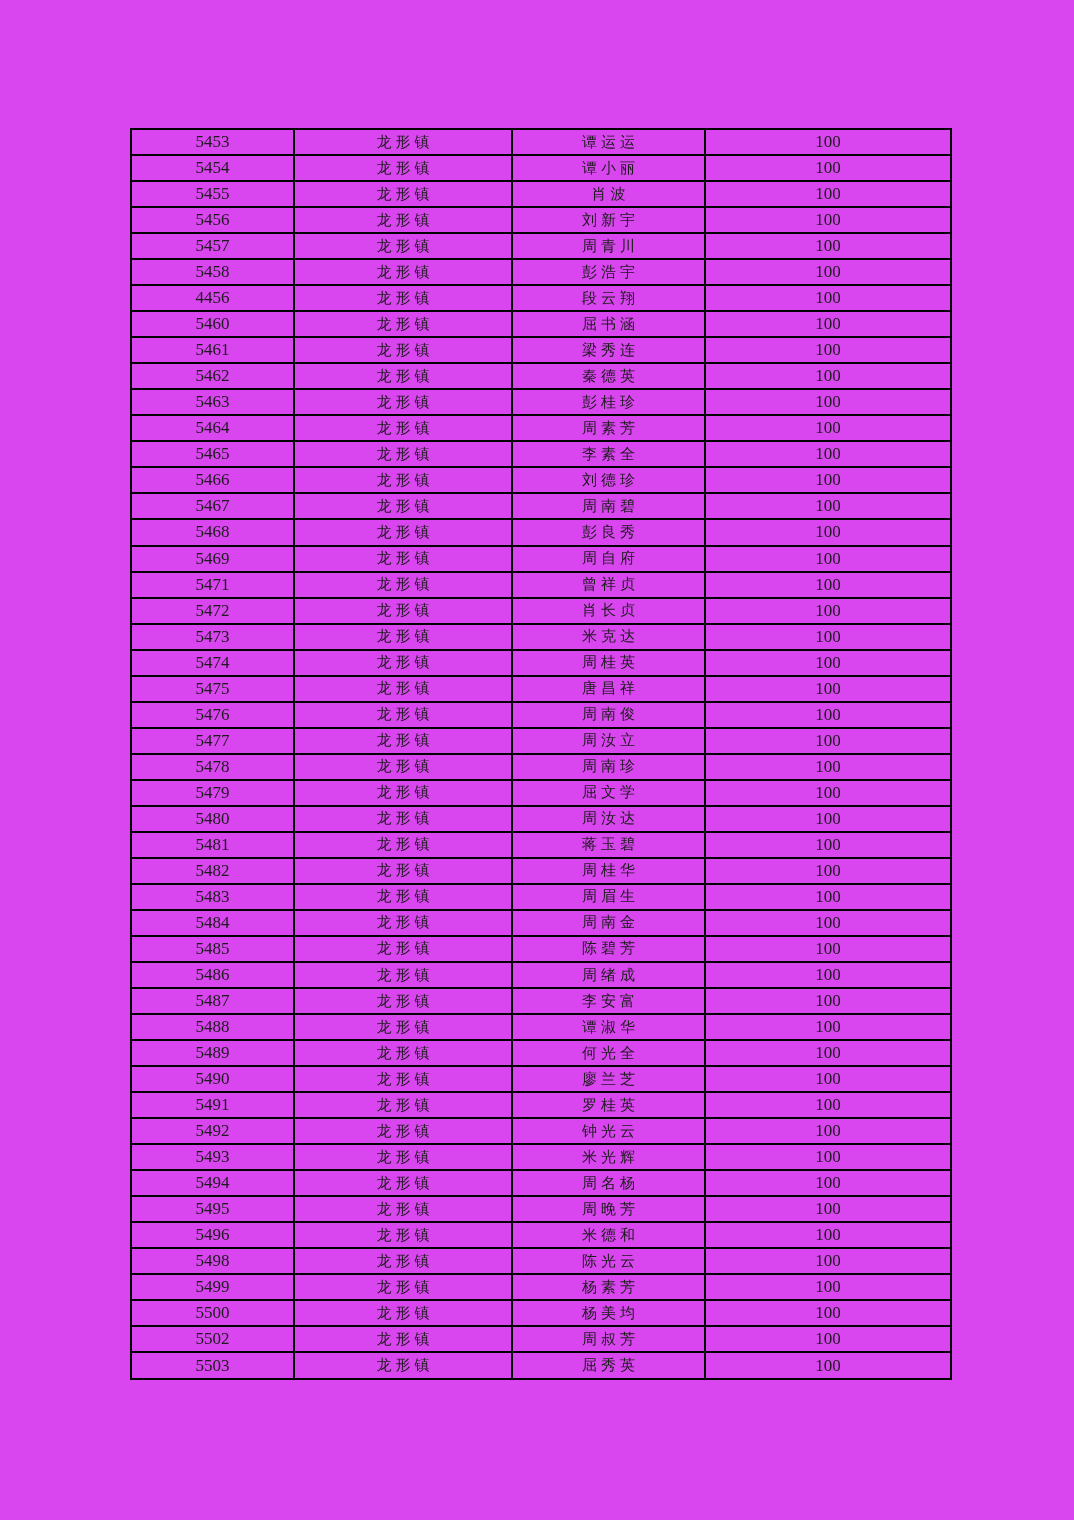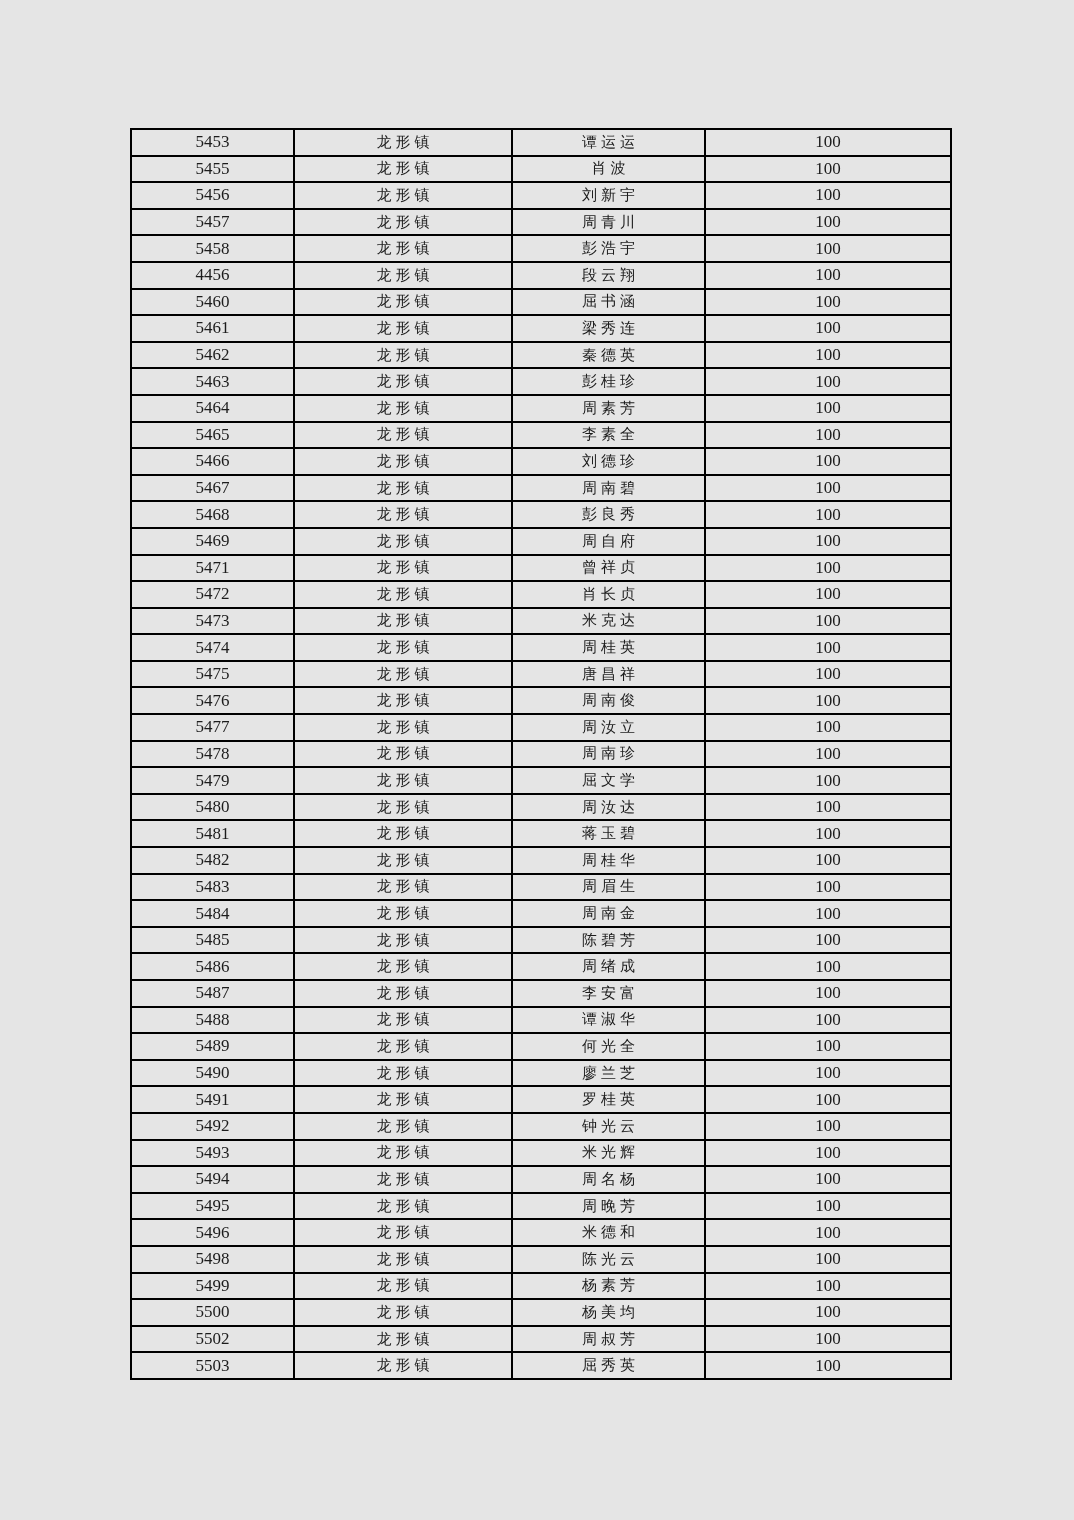--- a/index.html
+++ b/index.html
@@ -10,21 +10,21 @@
     width: 1074px;
     height: 1520px;
     background: #ffffff;
     position: relative;
     font-family: "Liberation Serif", "DejaVu Serif", serif;
     overflow: hidden;
   }
   .page {
     position: absolute;
     inset: 0;
-    background: #e5e5e5;
+    background: #d946ef;
   }
   table.data-table {
     position: absolute;
     left: 130px;
     top: 128px;
     width: 812px;
     height: 1252px;
     border-collapse: collapse;
     table-layout: fixed;
   }
@@ -48,20 +48,26 @@
 <div class="page">
   <table class="data-table">
     <tbody>
         <tr>
           <td class="col-id">5453</td>
           <td class="col-town">龙形镇</td>
           <td class="col-name">谭运运</td>
           <td class="col-value">100</td>
         </tr>
         <tr>
+          <td class="col-id">5454</td>
+          <td class="col-town">龙形镇</td>
+          <td class="col-name">谭小丽</td>
+          <td class="col-value">100</td>
+        </tr>
+        <tr>
           <td class="col-id">5455</td>
           <td class="col-town">龙形镇</td>
           <td class="col-name">肖波</td>
           <td class="col-value">100</td>
         </tr>
         <tr>
           <td class="col-id">5456</td>
           <td class="col-town">龙形镇</td>
           <td class="col-name">刘新宇</td>
           <td class="col-value">100</td>

